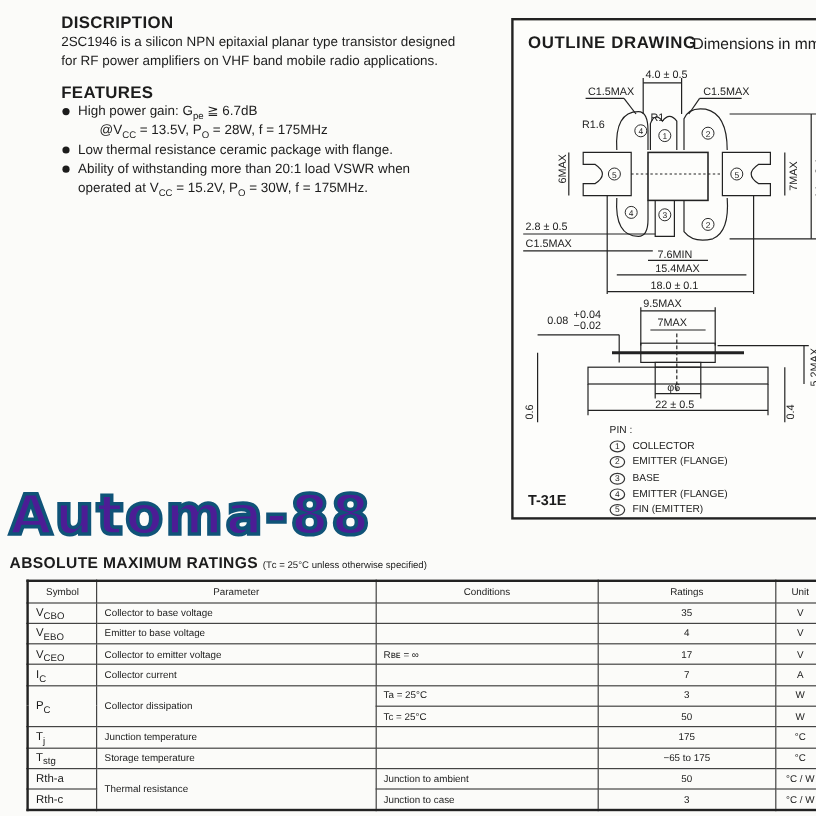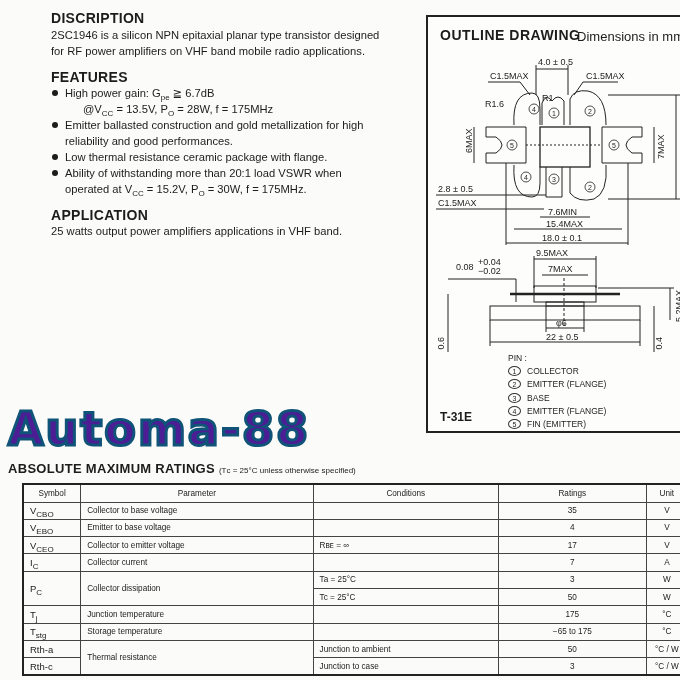--- a/index.html
+++ b/index.html
@@ -52,33 +52,28 @@
     <div class="body-text">for RF power amplifiers on VHF band mobile radio applications.</div>
   </div>
 
   <div class="section">
     <div class="h1">FEATURES</div>
     <ul class="features">
       <li>
         <span>High power gain:  G</span><sub>pe</sub><span> ≧ 6.7dB</span>
         <span class="indent"><span>@V</span><sub>CC</sub><span> = 13.5V, P</span><sub>O</sub><span> = 28W, f = 175MHz</span></span>
       </li>
-      <li>Emitter ballasted construction and gold metallization for high reliability and good performances.</li>
       <li>Low thermal resistance ceramic package with flange.</li>
       <li>
         <span>Ability of withstanding more than 20:1 load VSWR when</span><br>
         <span>operated at V</span><sub>CC</sub><span> = 15.2V, P</span><sub>O</sub><span> = 30W, f = 175MHz.</span>
       </li>
     </ul>
   </div>
 
-  <div class="section">
-    <div class="h1">APPLICATION</div>
-    <div class="body-text">25 watts output power amplifiers applications in VHF band.</div>
-  </div>
 </div>
 
 <div id="outline">
   <div id="outline-title">OUTLINE DRAWING</div>
   <div id="outline-units">Dimensions in mm</div>
 
   <svg id="drawing-top" width="270" height="200" viewBox="0 0 270 200" stroke="#222" fill="none" stroke-width="1">
 
     <text class="dim" x="110" y="18" stroke="none">4.0 ± 0.5</text>
     <text class="dim" x="62" y="32" stroke="none">C1.5MAX</text>

